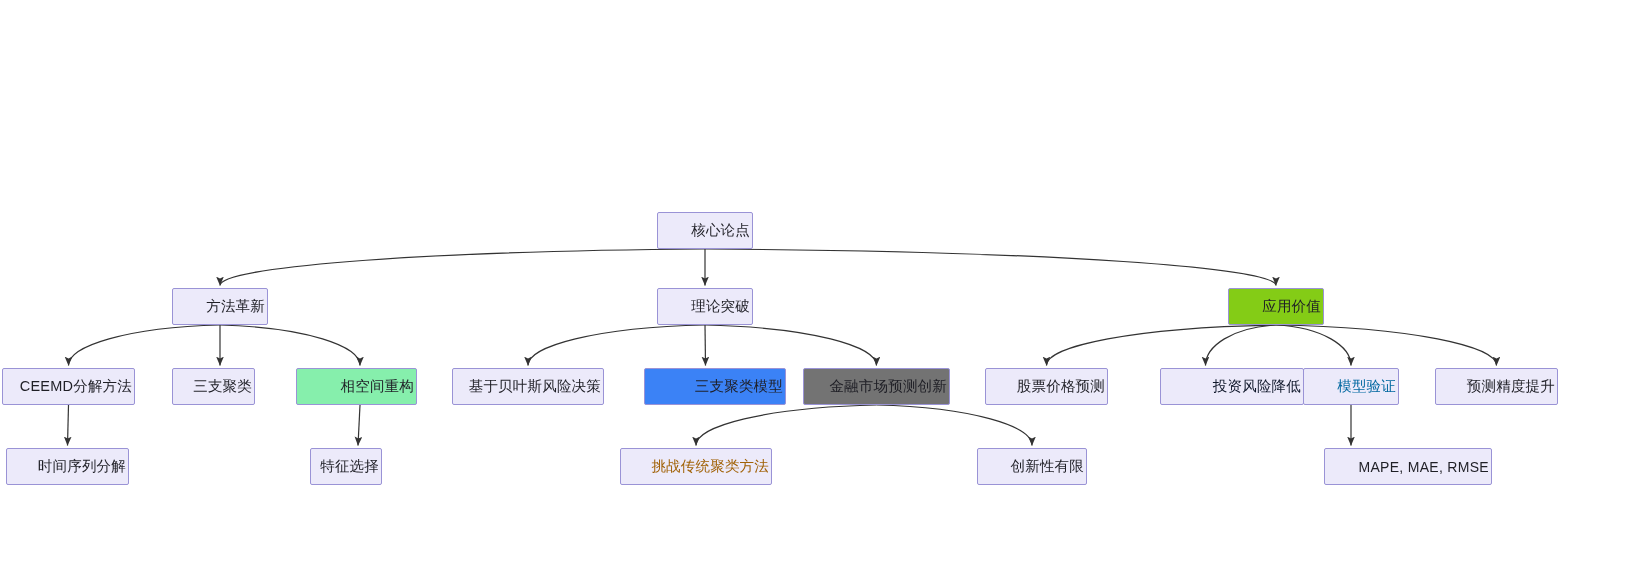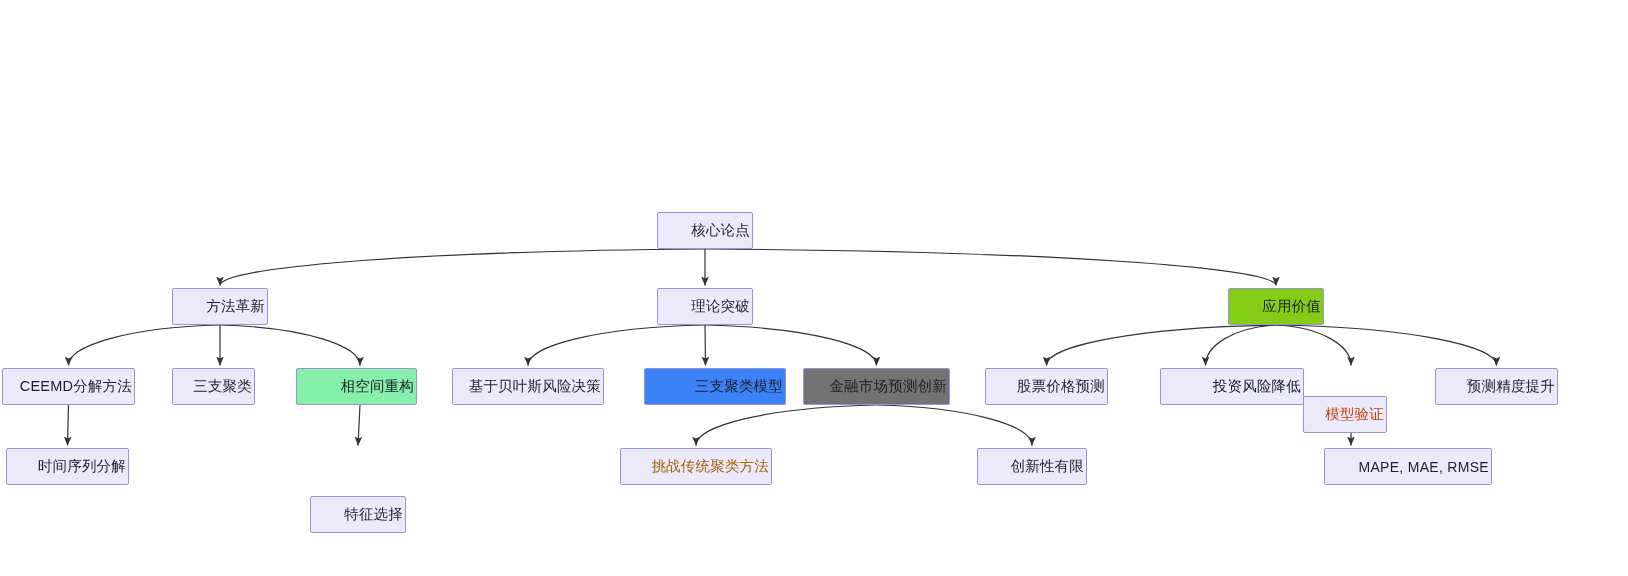--- a/index.html
+++ b/index.html
@@ -112,30 +112,30 @@
       </div>
       <div class="node" style="left: 803px; top: 368px; width: 147px; height: 37px; background: #737373; border-color: rgb(154, 147, 214); color: rgb(31, 31, 38);">
         <span class="label">金融市场预测创新</span>
       </div>
       <div class="node" style="left: 985px; top: 368px; width: 123px; height: 37px; background: rgb(236, 234, 250); border-color: rgb(154, 147, 214); color: rgb(31, 31, 38);">
         <span class="label">股票价格预测</span>
       </div>
       <div class="node" style="left: 1144px; top: 368px; width: 144px; height: 37px; background: rgb(236, 234, 250); border-color: rgb(154, 147, 214); color: #0f172a; margin-left: 16px;">
         <span class="label">投资风险降低</span>
       </div>
-      <div class="node" style="left: 1303px; top: 368px; width: 84px; height: 37px; background: rgb(236, 234, 250); border-color: rgb(154, 147, 214); color: #c2410c; margin-top: 28px;">
+      <div class="node" style="left: 1303px; top: 368px; width: 96px; height: 37px; background: rgb(236, 234, 250); border-color: rgb(154, 147, 214); color: #0369a1;">
         <span class="label">模型验证</span>
       </div>
       <div class="node" style="left: 1435px; top: 368px; width: 123px; height: 37px; background: rgb(236, 234, 250); border-color: rgb(154, 147, 214); color: rgb(31, 31, 38);">
         <span class="label">预测精度提升</span>
       </div>
       <div class="node" style="left: 6px; top: 448px; width: 123px; height: 37px; background: rgb(236, 234, 250); border-color: rgb(154, 147, 214); color: rgb(31, 31, 38);">
         <span class="label">时间序列分解</span>
       </div>
-      <div class="node" style="left: 310px; top: 448px; width: 96px; height: 37px; background: rgb(236, 234, 250); border-color: rgb(154, 147, 214); color: rgb(31, 31, 38); margin-top: 48px;">
+      <div class="node" style="left: 310px; top: 448px; width: 72px; height: 37px; background: rgb(236, 234, 250); border-color: rgb(154, 147, 214); color: rgb(31, 31, 38);">
         <span class="label">特征选择</span>
       </div>
       <div class="node" style="left: 620px; top: 448px; width: 152px; height: 37px; background: rgb(236, 234, 250); border-color: rgb(154, 147, 214); color: #a16207;">
         <span class="label">挑战传统聚类方法</span>
       </div>
       <div class="node" style="left: 977px; top: 448px; width: 110px; height: 37px; background: rgb(236, 234, 250); border-color: rgb(154, 147, 214); color: rgb(31, 31, 38);">
         <span class="label">创新性有限</span>
       </div>
       <div class="node latin" style="left: 1324px; top: 448px; width: 168px; height: 37px; background: rgb(236, 234, 250); border-color: rgb(154, 147, 214); color: rgb(31, 31, 38);">
         <span class="label">MAPE, MAE, RMSE</span>

